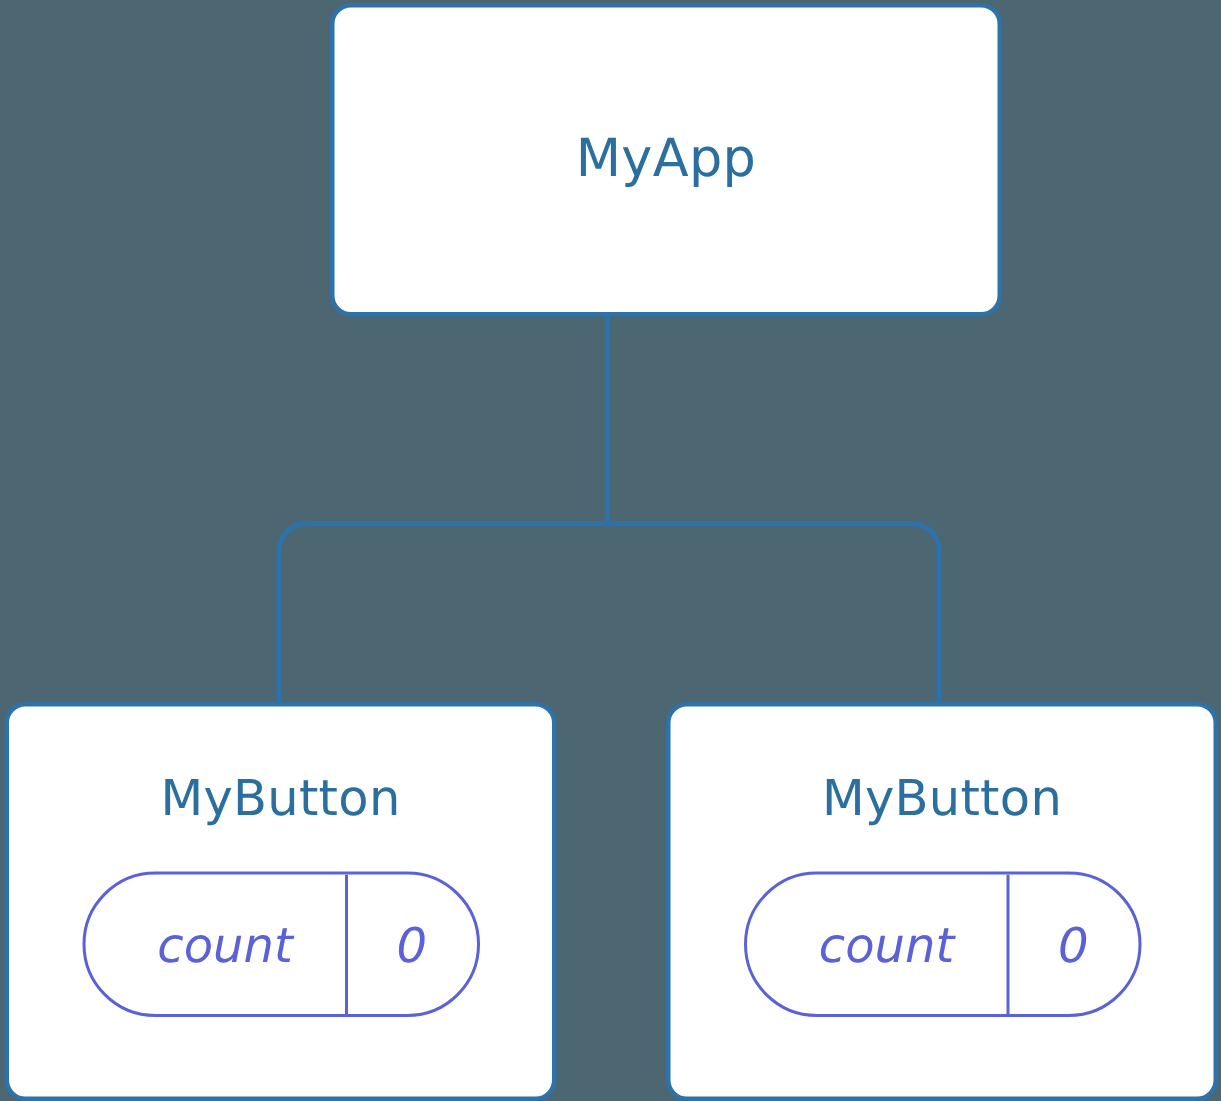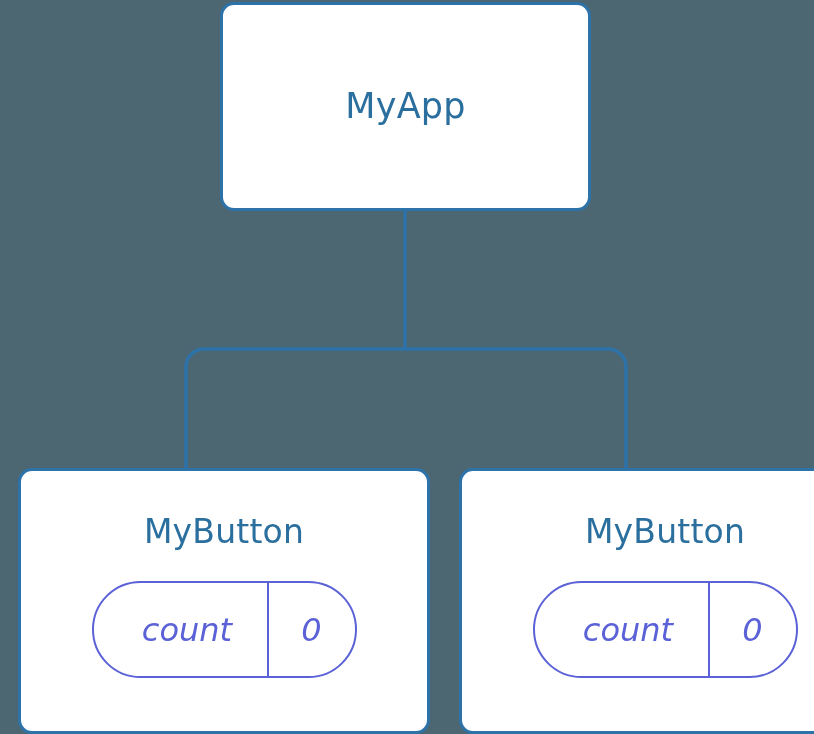--- a/index.html
+++ b/index.html
@@ -43,35 +43,34 @@
     box-sizing: border-box;
     display: flex;
     flex-direction: column;
     align-items: center;
   }
 
   
   #node-root {
     left: 220px;
     top: 2px;
-    width: 371px;
+    width: 448px;
     height: 209px;
     justify-content: center;
   }
   #node-root .node-title {
     font-size: 35px;
   }
 
   
   .node-child {
     top: 468px;
-    width: 412px;
+    width: 368px;
     height: 266px;
     padding-top: 44px;
-    margin-left: 15px;
   }
   #node-child-0 {
     left: 3px;
   }
   #node-child-1 {
     left: 444px;
   }
 
   .node-title {
     font-size: 33px;

